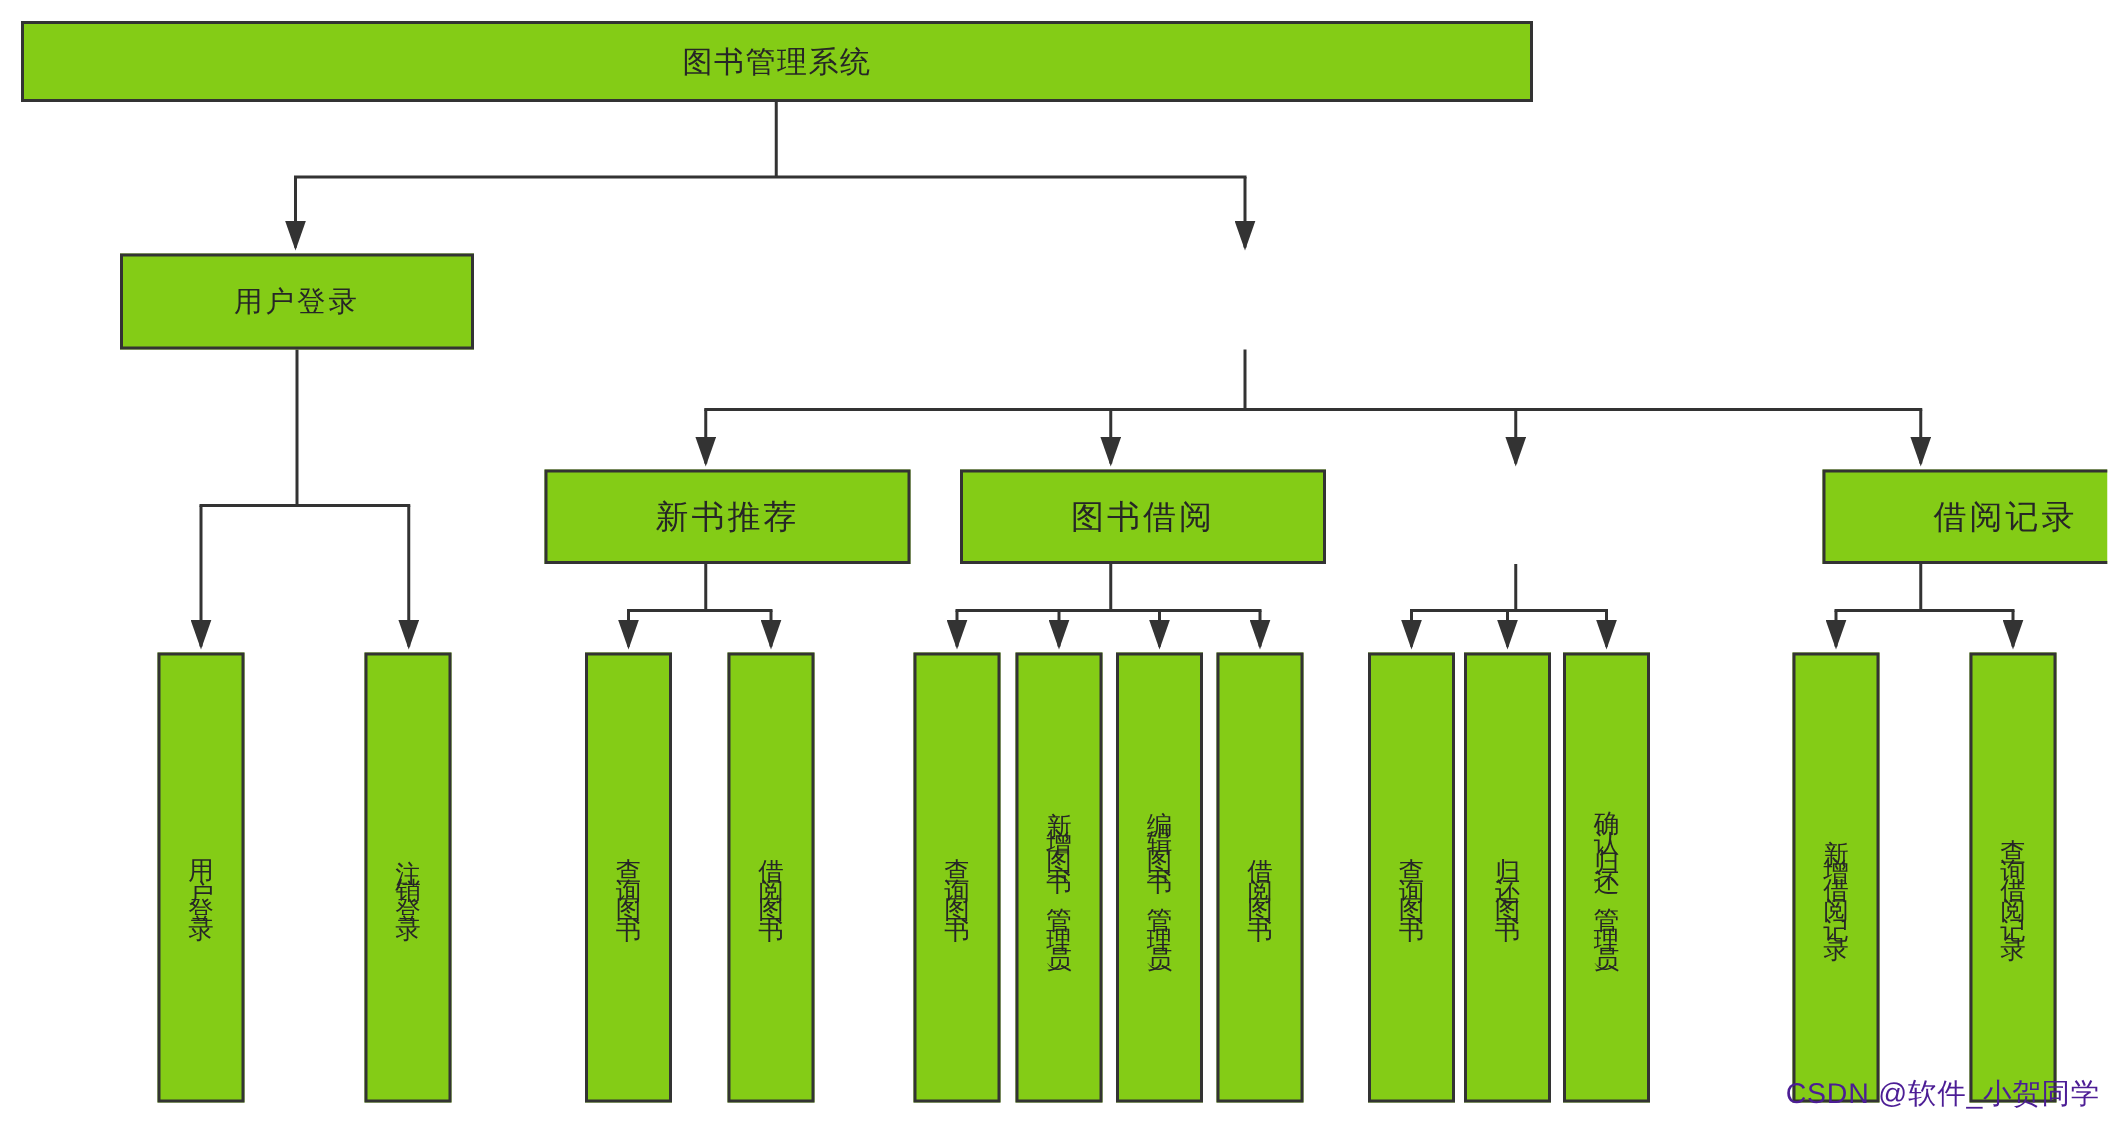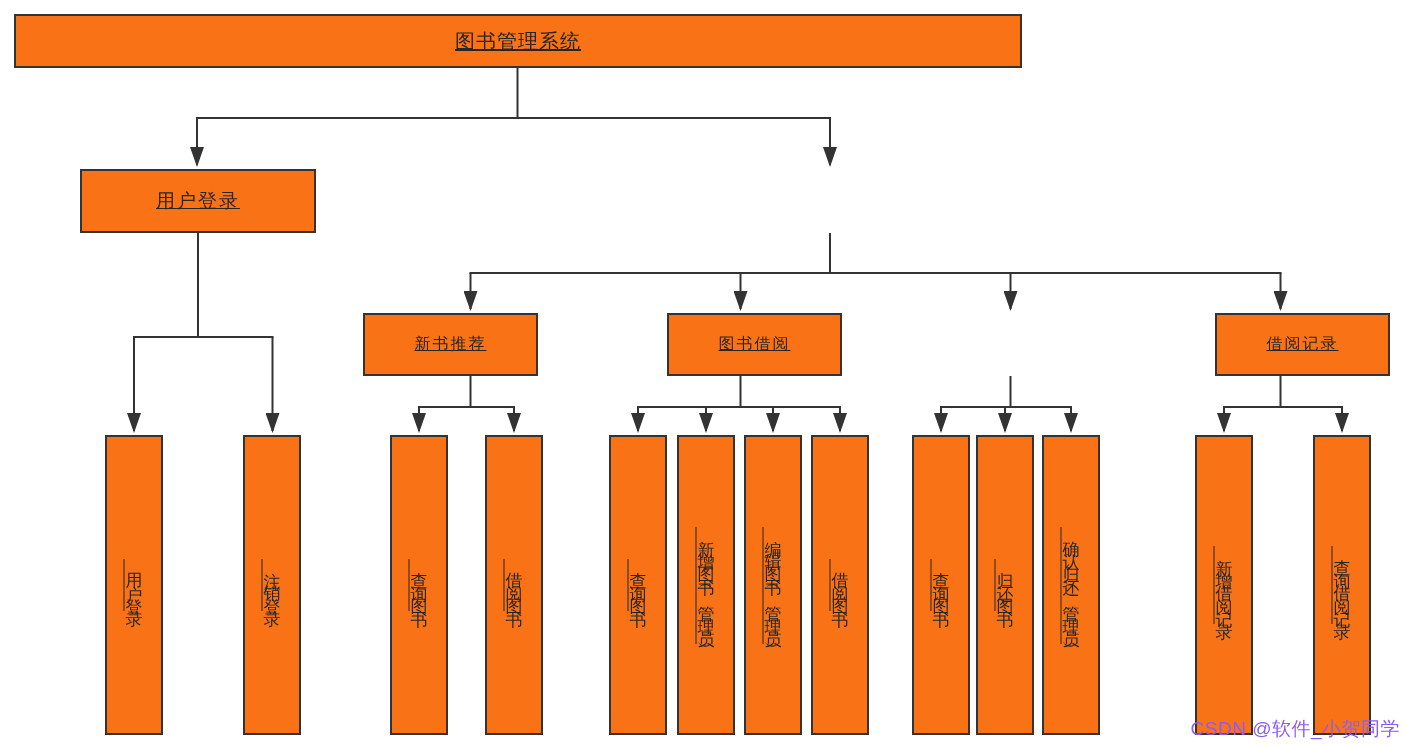--- a/index.html
+++ b/index.html
@@ -20,52 +20,51 @@
     left: 0; top: 0;
     width: 1405px; height: 747px;
     z-index: 1;
     pointer-events: none;
   }
   .connectors line { stroke: #333333; stroke-width: 2; }
   .connectors .arrowhead-shape { fill: #333333; }
   .node {
     position: absolute;
     box-sizing: border-box;
-    background: #f97316;
+    background: #84cc16;
     border: 2px solid #333333;
     color: #262626;
     display: flex;
     align-items: center;
     justify-content: center;
     z-index: 2;
     text-align: center;
-    text-decoration: underline;
   }
   .root-node {
     left: 14px; top: 14px;
     width: 1008px; height: 54px;
     font-size: 20px;
     letter-spacing: 1px;
   }
   .l2-node {
     top: 169px;
     width: 236px; height: 64px;
     font-size: 19px;
     letter-spacing: 2px;
   }
   .l2-user { left: 80px; }
   .l2-book { left: 712px; }
   .l3-node {
     top: 313px;
-    width: 175px; height: 63px;
-    font-size: 16px;
+    width: 244px; height: 63px;
+    font-size: 22px;
     letter-spacing: 2px;
   }
   .l3-newbook { left: 363px; }
-  .l3-borrow  { left: 667px; }
+  .l3-borrow  { left: 640px; }
   .l3-current { left: 903px; }
   .l3-records { left: 1173px; margin-left: 42px; }
   .leaf-node {
     top: 435px;
     width: 58px; height: 300px;
     font-size: 17px;
     line-height: 1;
     writing-mode: vertical-rl;
     text-orientation: mixed;
     letter-spacing: 13px;
@@ -82,21 +81,21 @@
   .leaf-9  { left: 912px; }
   .leaf-10 { left: 976px; }
   .leaf-11 { left: 1042px; }
   .leaf-12 { left: 1195px; }
   .leaf-13 { left: 1313px; }
   .watermark {
     position: absolute;
     right: 5px;
     top: 716px;
     font-size: 19px;
-    color: #8b5cf6;
+    color: #4c1d95;
     z-index: 5;
     white-space: nowrap;
     letter-spacing: 0.5px;
   }
 </style>
 </head>
 <body>
 
 <div class="canvas">
 

